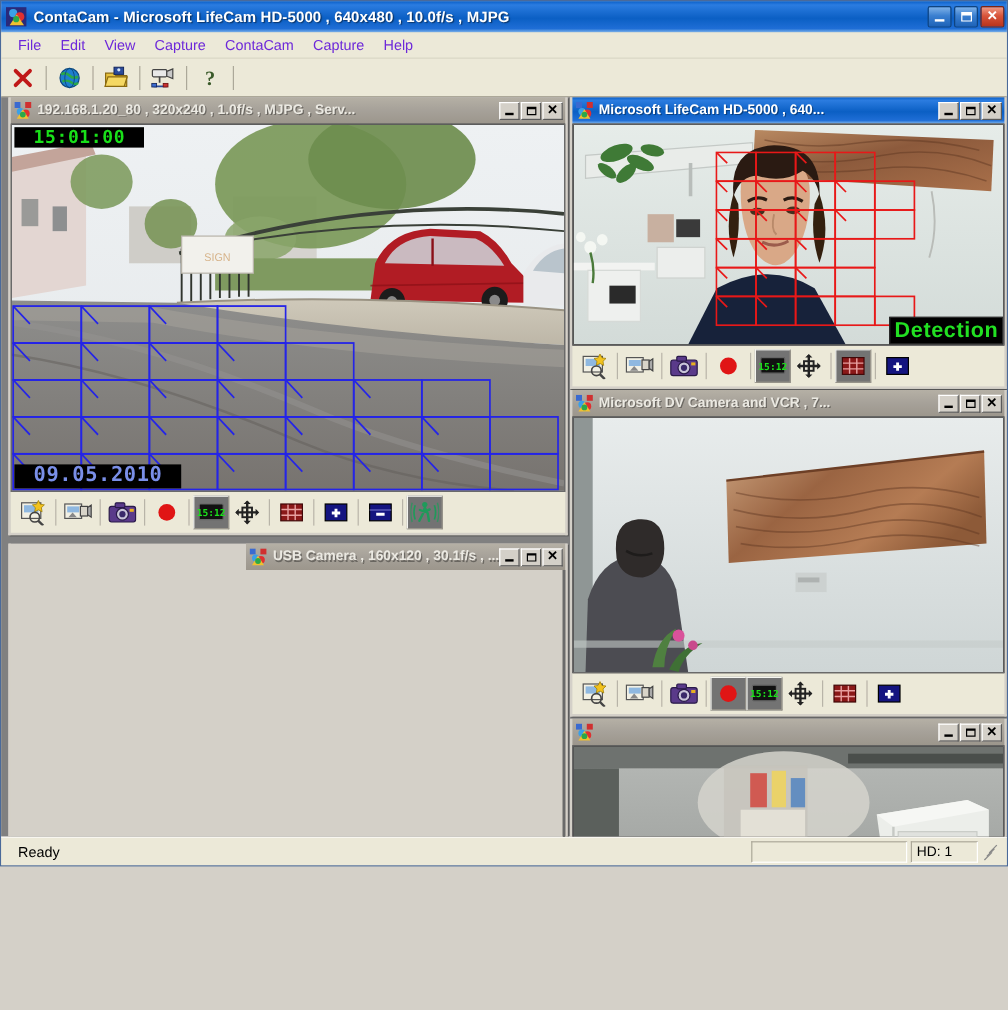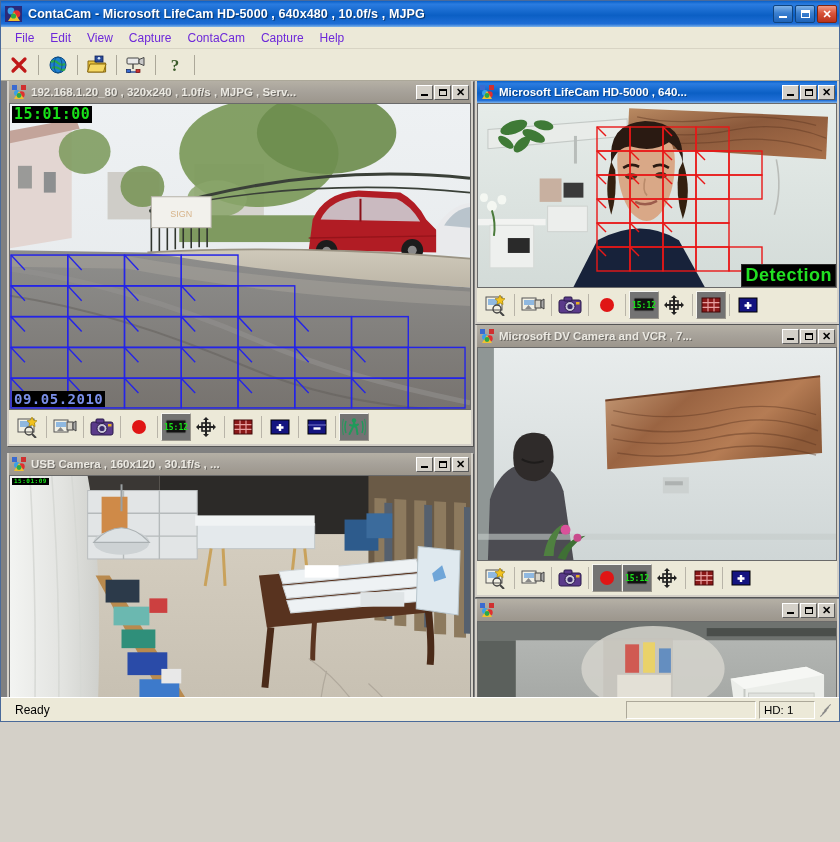--- a/index.html
+++ b/index.html
@@ -195,21 +195,21 @@
 
   
   .scene { position: absolute; inset: 0; }
   .osd {
     position: absolute;
     background: #000;
     color: #19e019;
     font-family: "DejaVu Sans Mono", monospace;
     font-weight: bold;
     letter-spacing: .5px;
-    padding: 0 2px;
+    padding: 0 16px;
     line-height: 1.15;
   }
   .osd.blue { color: #7a8fe8; }
   .osd.det {
     color: #22e022;
     border: 1px solid #2a2a2a;
   }
   .gridov { position: absolute; }
 </style>
 </head>
@@ -460,21 +460,21 @@
               <rect x="286" y="117" width="57" height="28"></rect>
                 <path d="M286 117 l14 14"></path>
               <rect x="343" y="117" width="57" height="28"></rect>
                 <path d="M343 117 l14 14"></path>
               <rect x="400" y="117" width="57" height="28"></rect>
             </g>
           </svg>
         </div>
 
         <div class="osd" style="left:2px; top:2px; font-size:15px;">15:01:00</div>
-        <div class="osd blue" style="left:2px; bottom:2px; font-size:14px;">09.05.2010</div>
+        <div class="osd blue" style="left:2px; bottom:2px; font-size:17px;">09.05.2010</div>
       </div>
 
       <div class="ctools">
         <div class="cbtn">
           <svg width="24" height="22" viewBox="0 0 24 22">
             <rect x="2" y="3" width="16" height="13" fill="#f2f0e4" stroke="#555" stroke-width="1"></rect>
             <rect x="4" y="5" width="12" height="6" fill="#8fb8e0"></rect>
             <path d="M16 1 l1.6 3.2 3.4 .5 -2.5 2.4 .6 3.4 -3.1-1.6 -3.1 1.6 .6-3.4 -2.5-2.4 3.4-.5 Z" fill="#f2c21e" stroke="#9a7a00" stroke-width=".6"></path>
             <circle cx="13" cy="15" r="4" fill="none" stroke="#444" stroke-width="1.4"></circle>
             <path d="M16 18 l4 4" stroke="#444" stroke-width="2"></path>
@@ -911,21 +911,21 @@
         <div class="csep"></div>
         <div class="cbtn">
           <svg width="24" height="22" viewBox="0 0 24 22">
             <rect x="3" y="4" width="18" height="14" fill="#141480" stroke="#000" stroke-width="1"></rect>
             <path d="M12 8 v7 M8.5 11.5 h7" stroke="#fff" stroke-width="2.4"></path>
           </svg>
         </div>
       </div>
     </div>
 
-    <div class="cwin" style="left:6px; top:372px; width:466px; height:340px;">
+    <div class="cwin" style="left:6px; top:372px; width:466px; height:340px;align-items:flex-end;">
       <div class="cbar inactive">
         <div class="cicon">
           <svg width="15" height="15" viewBox="0 0 15 15">
             <rect x="0" y="0" width="5" height="5" fill="#3a6ad0"></rect>
             <rect x="9" y="0" width="5" height="5" fill="#d03030"></rect>
             <circle cx="5" cy="8" r="3" fill="#3aa0e8"></circle>
             <circle cx="9.5" cy="9.5" r="3.2" fill="#e03030"></circle>
             <path d="M2 14 L7 6 L12 14 Z" fill="#f0c030"></path>
             <circle cx="7" cy="10.5" r="2.4" fill="#2aa84a"></circle>
           </svg>

